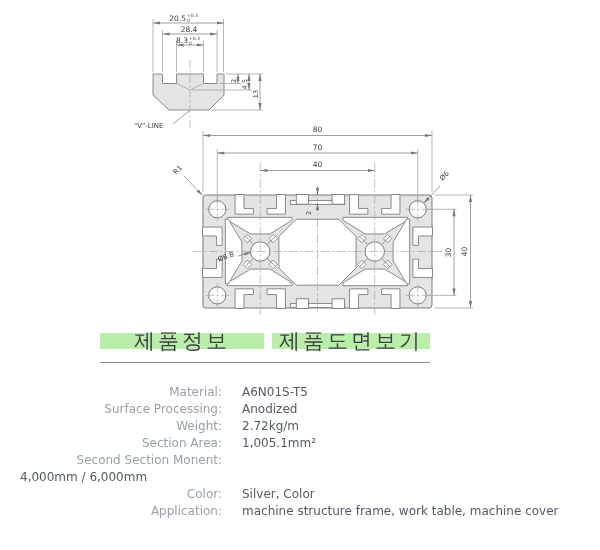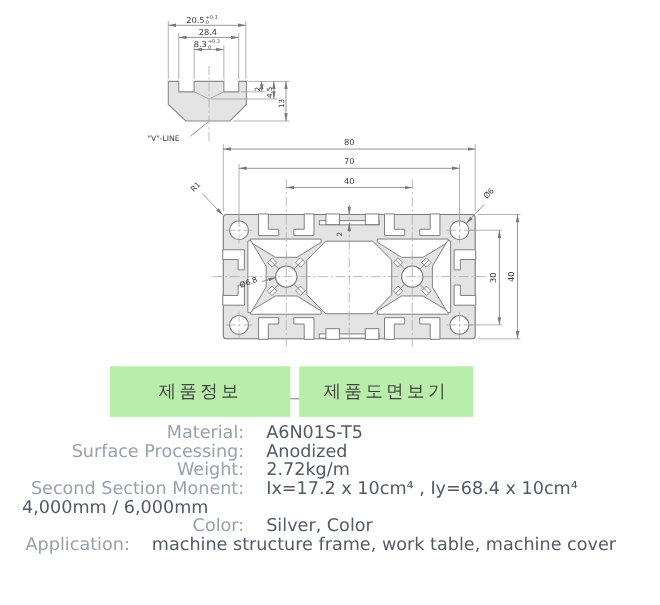--- a/index.html
+++ b/index.html
@@ -1,25 +1,25 @@
 <!DOCTYPE html>
 <html><head>
 <meta charset="utf-8">
 <style>
   html,body{margin:0;padding:0;background:#fff;width:600px;height:550px;overflow:hidden;}
   body{font-family:"DejaVu Sans",sans-serif;}
   .stage{position:relative;width:600px;height:550px;}
   svg{position:absolute;left:0;top:0;}
   .btnrow{position:absolute;left:100px;top:333px;width:330px;height:29px;border-bottom:1px solid #8a8a8a;}
-  .gbtn{position:absolute;top:0;height:46px;background:#b9eeaa;color:#3f3f3f;
-        font-size:16px;letter-spacing:3px;display:flex;align-items:center;justify-content:center;}
+  .gbtn{position:absolute;top:0;height:16px;background:#b9eeaa;color:#3f3f3f;
+        font-size:21px;letter-spacing:3px;display:flex;align-items:center;justify-content:center;}
   .b1{left:0;width:164px;}
   .b2{left:172px;width:158px;text-align:center;}
   .specs{position:absolute;left:0;top:384px;width:560px;}
-  .srow{display:flex;height:17px;font-size:16px;line-height:17px;}
+  .srow{display:flex;height:17px;font-size:12px;line-height:17px;}
   .lab{width:222px;text-align:right;color:#98a0ad;}
   .val{margin-left:20px;color:#525a66;white-space:nowrap;}
 </style>
 </head>
 <body>
 
 <div class="stage">
 <svg width="600" height="330" viewBox="0 0 600 330">
   <defs>
     <marker id="ae" orient="auto" markerUnits="userSpaceOnUse" markerWidth="8" markerHeight="6" refX="7" refY="3">
@@ -207,22 +207,25 @@
       </div>
   <div class="srow">
         <div class="lab">Surface Processing:</div>
         <div class="val">Anodized</div>
       </div>
   <div class="srow">
         <div class="lab">Weight:</div>
         <div class="val">2.72kg/m</div>
       </div>
   <div class="srow">
+        <div class="lab">Section Area:</div>
+        <div class="val">1,005.1mm²</div>
+      </div>
+  <div class="srow">
         <div class="lab">Second Section Monent:</div>
-        <div class="val">Ix=17.2 x 10cm⁴ , Iy=68.4 x 10cm⁴</div>
       </div>
   <div class="srow">
         <div class="val">4,000mm / 6,000mm</div>
       </div>
   <div class="srow">
         <div class="lab">Color:</div>
         <div class="val">Silver, Color</div>
       </div>
   <div class="srow">
         <div class="lab">Application:</div>

